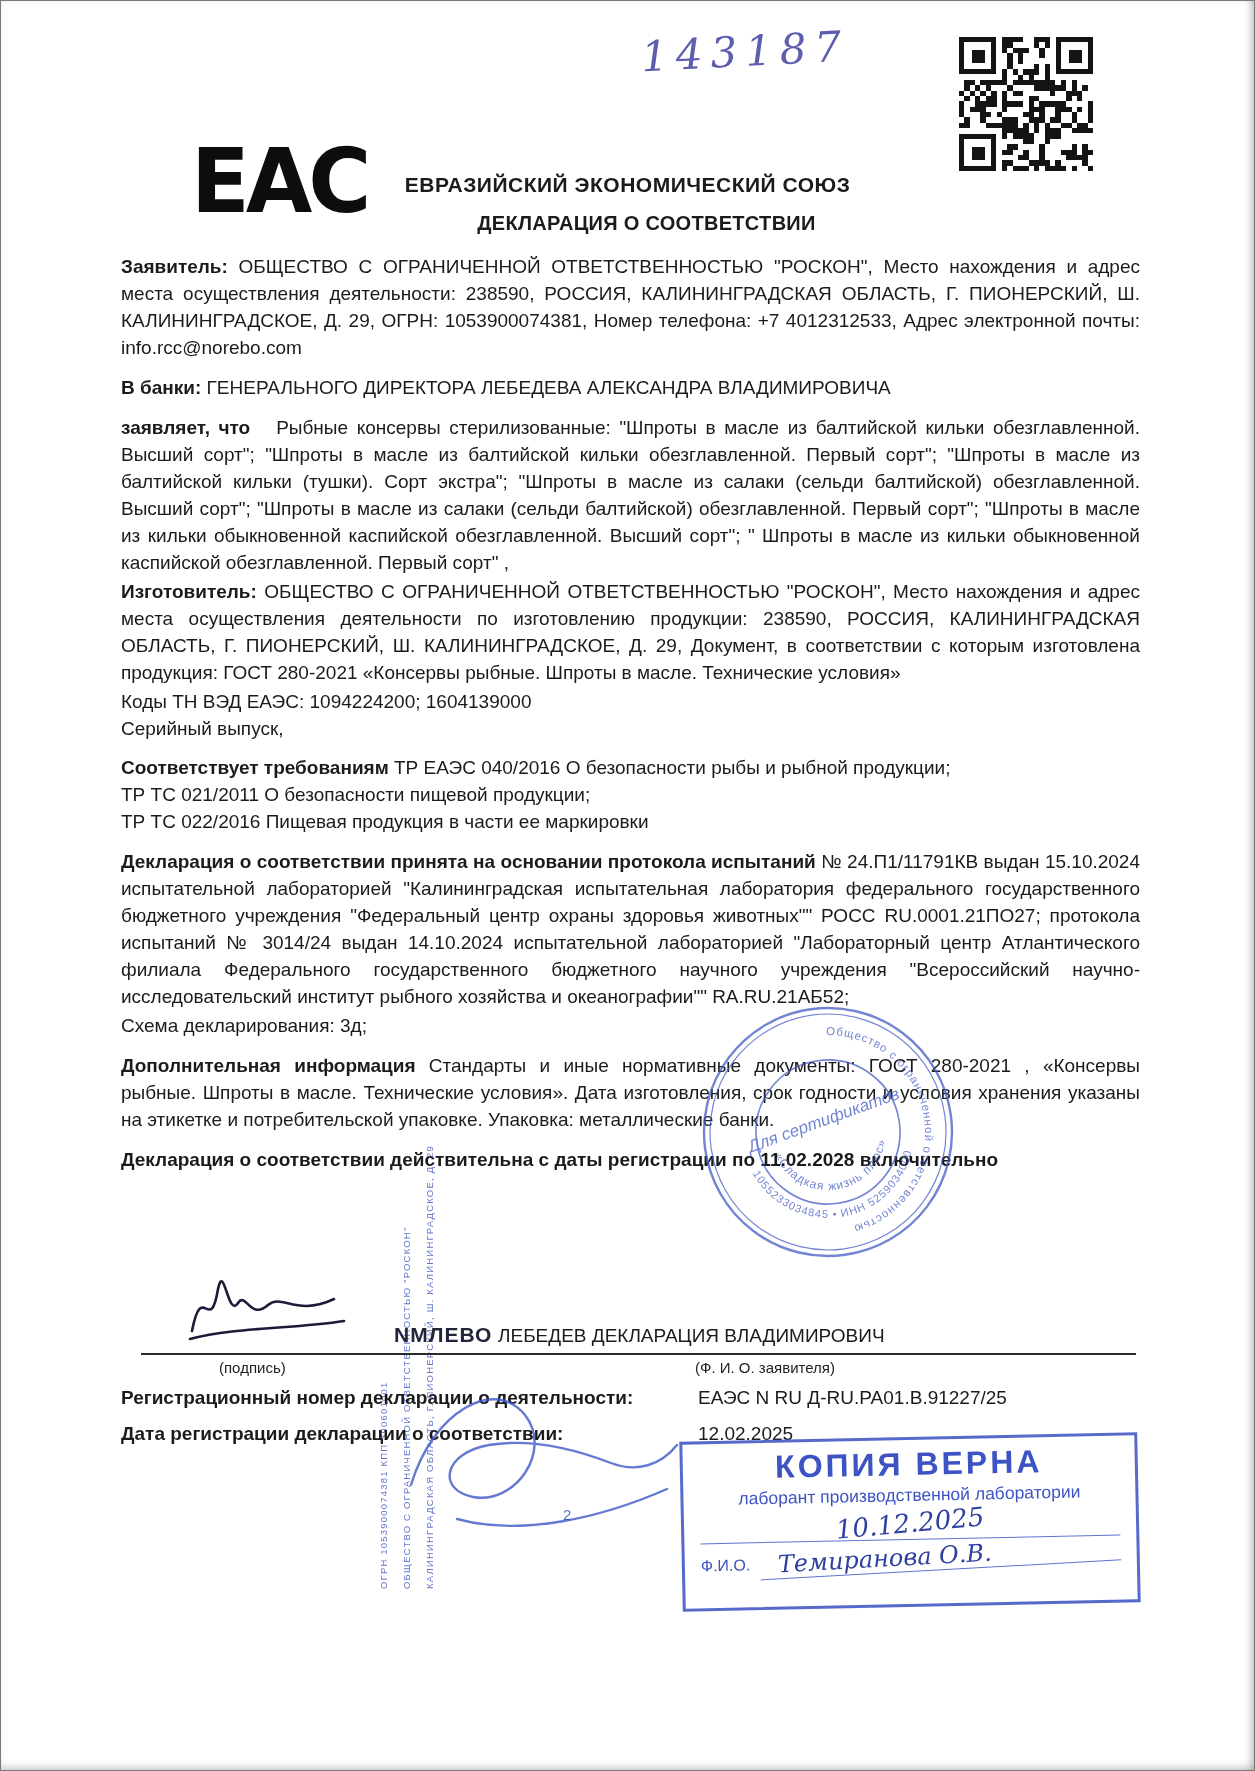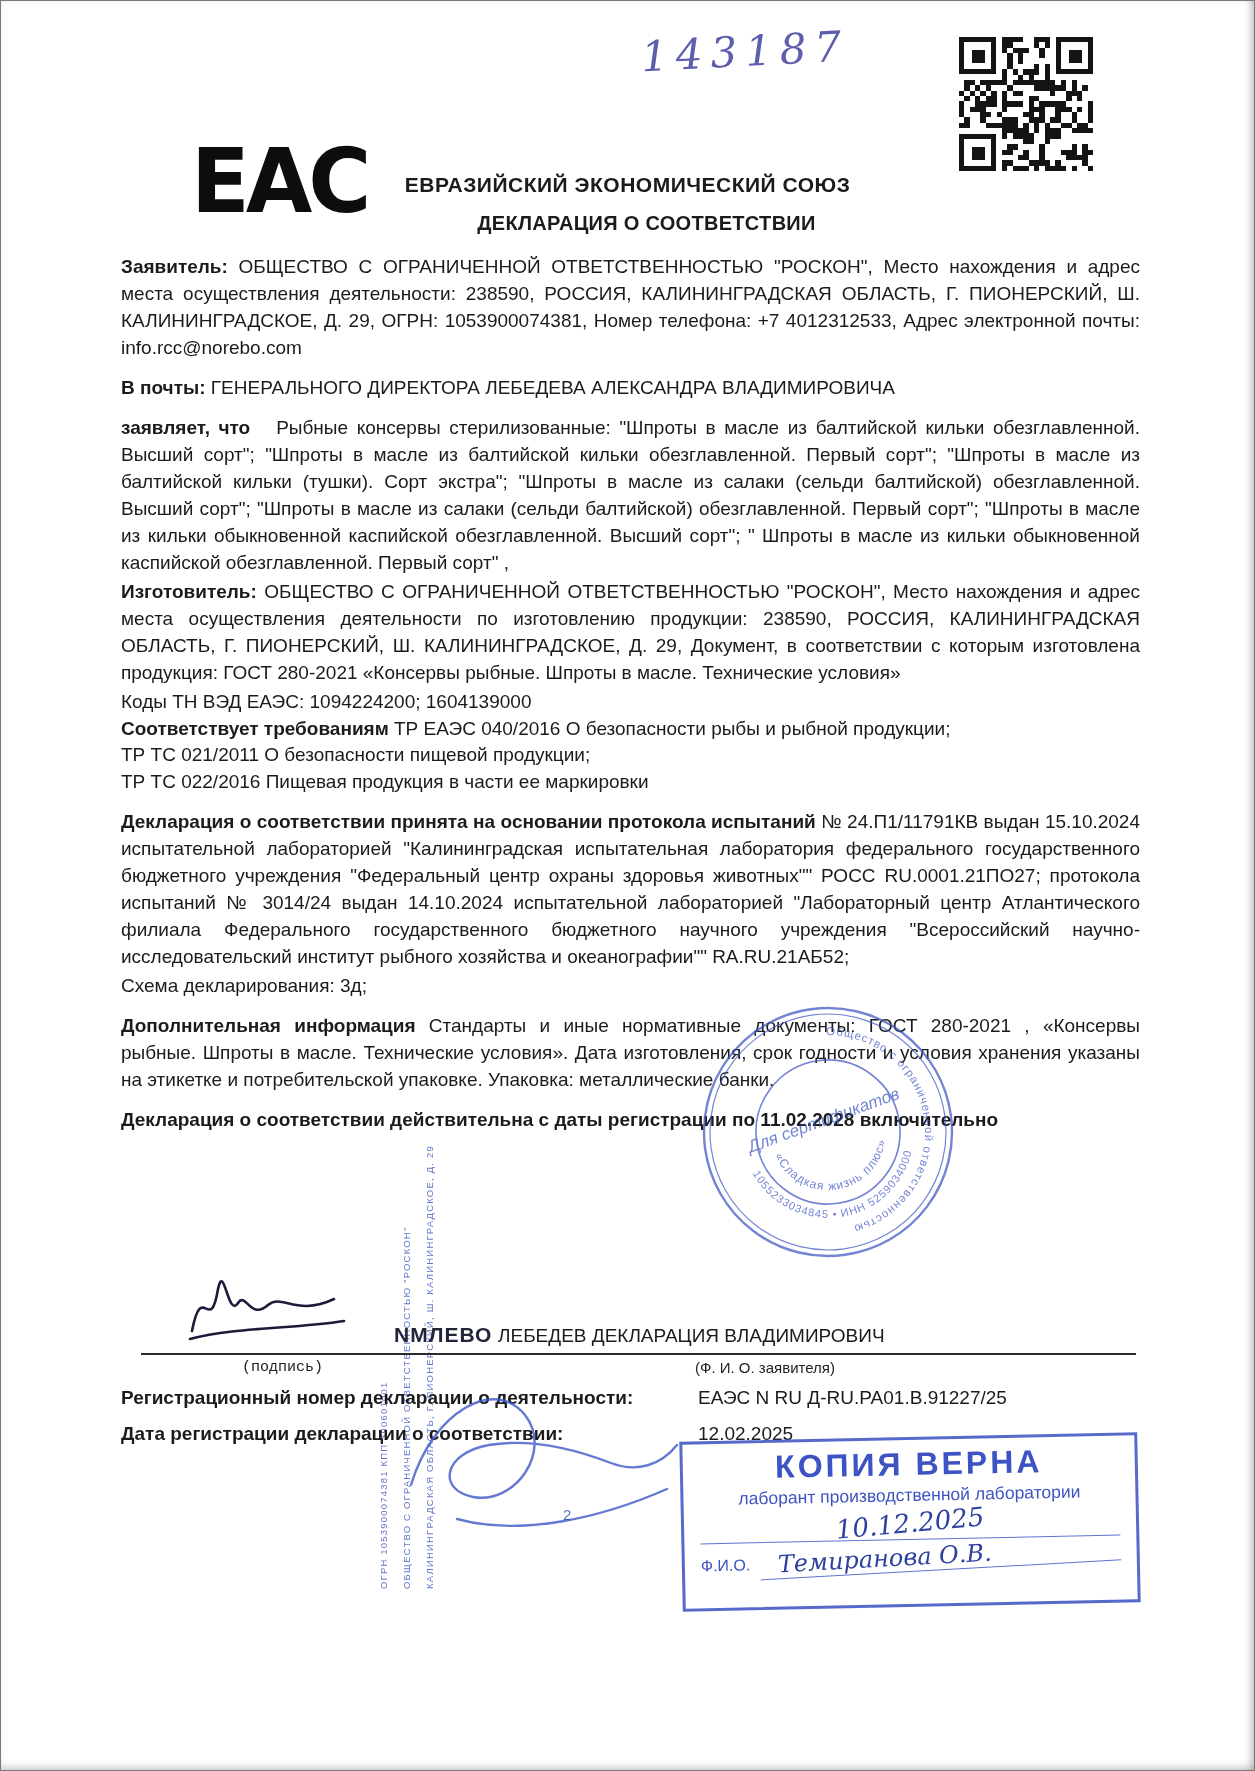--- a/index.html
+++ b/index.html
@@ -45,21 +45,21 @@
   
   .content { position:absolute; left:120px; right:114px; top:253px;
     font-size:19px; line-height:1.42; text-align:justify; }
   .content p { margin: 0 0 13px 0; }
   .content .line { text-align:left; }
   .content b { font-weight:bold; }
   .tight { margin-bottom: 2px !important; }
   
   .sig-rule { position:absolute; left:140px; right:118px; top:1352px; border-top:2px solid #2a2a2a; }
   .cap { position:absolute; font-size:15px; color:#222; }
-  .cap-sign { left:241px; top:1358px;font-family:Liberation Mono, monospace; }
+  .cap-sign { left:218px; top:1358px; }
   .cap-fio { left:694px; top:1358px; }
   .fio-name { position:absolute; left:497px; top:1324px; font-size:19px; }
   .stamp-frag { position:absolute; left:393px; top:1322px; font-size:21px; font-weight:bold; color:#23253a; letter-spacing:1px; }
   .sig-svg { position:absolute; left:183px; top:1258px; }
   
   .reg-label { position:absolute; left:120px; font-weight:bold; font-size:19px; }
   .reg-value { position:absolute; left:697px; font-size:19px; }
   .r1 { top:1386px; } .r2 { top:1422px; }
   
   .round-stamp { position:absolute; left:698px; top:1002px; opacity:.72; transform:rotate(-8deg); }
@@ -317,26 +317,27 @@
   </div>
 
   <div class="eac">ЕАС</div>
 
   <div class="title1">ЕВРАЗИЙСКИЙ ЭКОНОМИЧЕСКИЙ СОЮЗ</div>
   <div class="title2">ДЕКЛАРАЦИЯ О СООТВЕТСТВИИ</div>
 
   <div class="content">
     <p><b>Заявитель:</b> <span>ОБЩЕСТВО С ОГРАНИЧЕННОЙ ОТВЕТСТВЕННОСТЬЮ "РОСКОН", Место нахождения и адрес места осуществления деятельности: 238590, РОССИЯ, КАЛИНИНГРАДСКАЯ ОБЛАСТЬ, Г. ПИОНЕРСКИЙ, Ш. КАЛИНИНГРАДСКОЕ, Д. 29, ОГРН: 1053900074381, Номер телефона: +7 4012312533, Адрес электронной почты: info.rcc@norebo.com</span></p>
 
-    <p><b>В почты:</b> <span>ГЕНЕРАЛЬНОГО ДИРЕКТОРА ЛЕБЕДЕВА АЛЕКСАНДРА ВЛАДИМИРОВИЧА</span></p>
+    <p><b>В банки:</b> <span>ГЕНЕРАЛЬНОГО ДИРЕКТОРА ЛЕБЕДЕВА АЛЕКСАНДРА ВЛАДИМИРОВИЧА</span></p>
 
     <p class="tight"><b>заявляет, что</b>&nbsp;&nbsp; <span>Рыбные консервы стерилизованные: "Шпроты в масле из балтийской кильки обезглавленной. Высший сорт"; "Шпроты в масле из балтийской кильки обезглавленной. Первый сорт"; "Шпроты в масле из балтийской кильки (тушки). Сорт экстра"; "Шпроты в масле из салаки (сельди балтийской) обезглавленной. Высший сорт"; "Шпроты в масле из салаки (сельди балтийской) обезглавленной. Первый сорт"; "Шпроты в масле из кильки обыкновенной каспийской обезглавленной. Высший сорт"; " Шпроты в масле из кильки обыкновенной каспийской обезглавленной. Первый сорт" ,</span></p>
 
     <p class="tight"><b>Изготовитель:</b> <span>ОБЩЕСТВО С ОГРАНИЧЕННОЙ ОТВЕТСТВЕННОСТЬЮ "РОСКОН", Место нахождения и адрес места осуществления деятельности по изготовлению продукции: 238590, РОССИЯ, КАЛИНИНГРАДСКАЯ ОБЛАСТЬ, Г. ПИОНЕРСКИЙ, Ш. КАЛИНИНГРАДСКОЕ, Д. 29, Документ, в соответствии с которым изготовлена продукция: ГОСТ 280-2021 «Консервы рыбные. Шпроты в масле. Технические условия»</span></p>
     <div class="line">Коды ТН ВЭД ЕАЭС: 1094224200; 1604139000</div>
+    <p class="line">Серийный выпуск,</p>
 
     <div class="line"><b>Соответствует требованиям</b> <span>ТР ЕАЭС 040/2016 О безопасности рыбы и рыбной продукции;</span></div>
     <div class="line">ТР ТС 021/2011 О безопасности пищевой продукции;</div>
     <p class="line">ТР ТС 022/2016 Пищевая продукция в части ее маркировки</p>
 
     <p class="tight"><b>Декларация о соответствии принята на основании протокола испытаний</b> <span>№ 24.П1/11791КВ выдан 15.10.2024 испытательной лабораторией "Калининградская испытательная лаборатория федерального государственного бюджетного учреждения "Федеральный центр охраны здоровья животных"" РОСС RU.0001.21ПО27; протокола испытаний № 3014/24 выдан 14.10.2024 испытательной лабораторией "Лабораторный центр Атлантического филиала  Федерального государственного бюджетного научного учреждения "Всероссийский научно-исследовательский институт рыбного хозяйства и океанографии"" RA.RU.21АБ52;</span></p>
     <p class="line">Схема декларирования: 3д;</p>
 
     <p><b>Дополнительная информация</b> <span>Стандарты и иные нормативные документы: ГОСТ 280-2021 , «Консервы рыбные. Шпроты в масле. Технические условия». Дата изготовления, срок годности и условия хранения указаны на этикетке и потребительской упаковке. Упаковка: металлические банки.</span></p>
 

